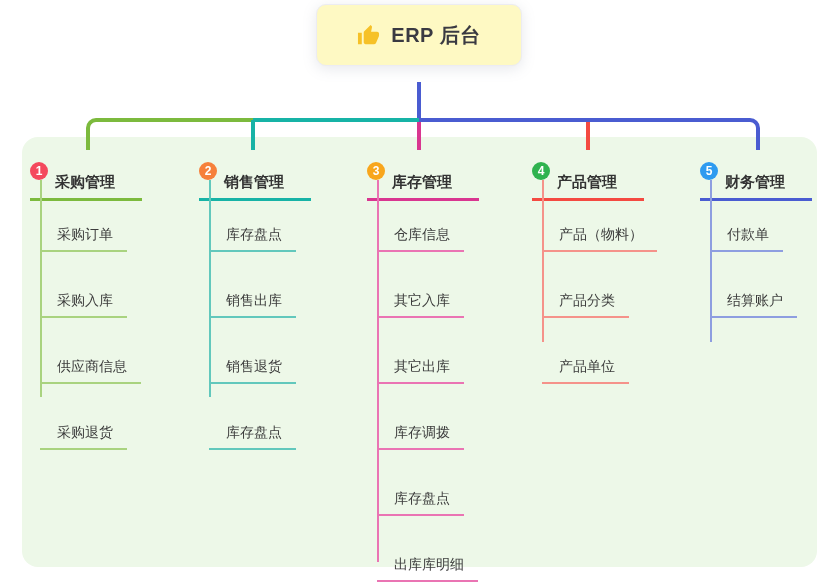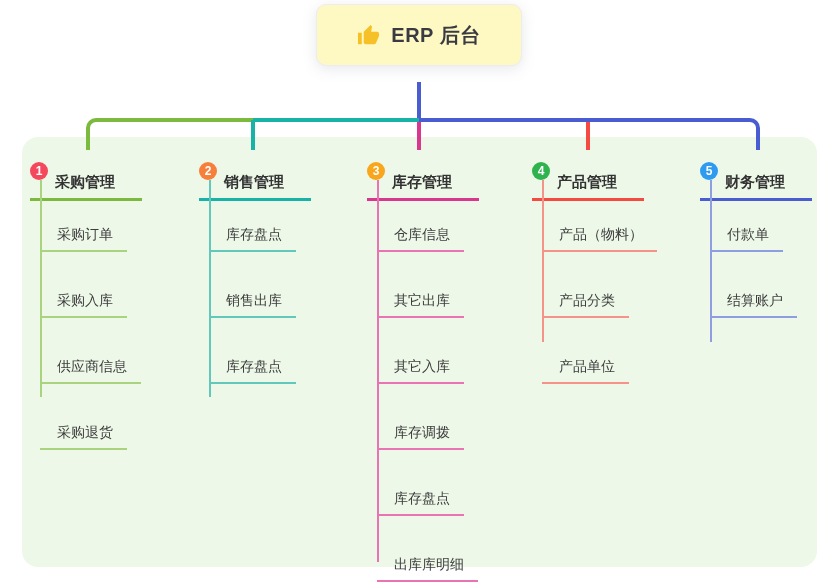--- a/index.html
+++ b/index.html
@@ -175,34 +175,35 @@
 
   <div class="branch b2">
     <div class="branch-title">
       <span class="badge">2</span>
       <span class="branch-label">销售管理</span>
     </div>
     <div class="vline"></div>
     <div class="items">
       <div class="item">库存盘点</div>
       <div class="item">销售出库</div>
+      <div class="item">销售退货</div>
       <div class="item">库存盘点</div>
     </div>
   </div>
 
   <div class="branch b3">
     <div class="branch-title">
       <span class="badge">3</span>
       <span class="branch-label">库存管理</span>
     </div>
     <div class="vline"></div>
     <div class="items">
       <div class="item">仓库信息</div>
+      <div class="item">其它入库</div>
       <div class="item">其它出库</div>
-      <div class="item">其它入库</div>
       <div class="item">库存调拨</div>
       <div class="item">库存盘点</div>
       <div class="item">出库库明细</div>
     </div>
   </div>
 
   <div class="branch b4">
     <div class="branch-title">
       <span class="badge">4</span>
       <span class="branch-label">产品管理</span>

